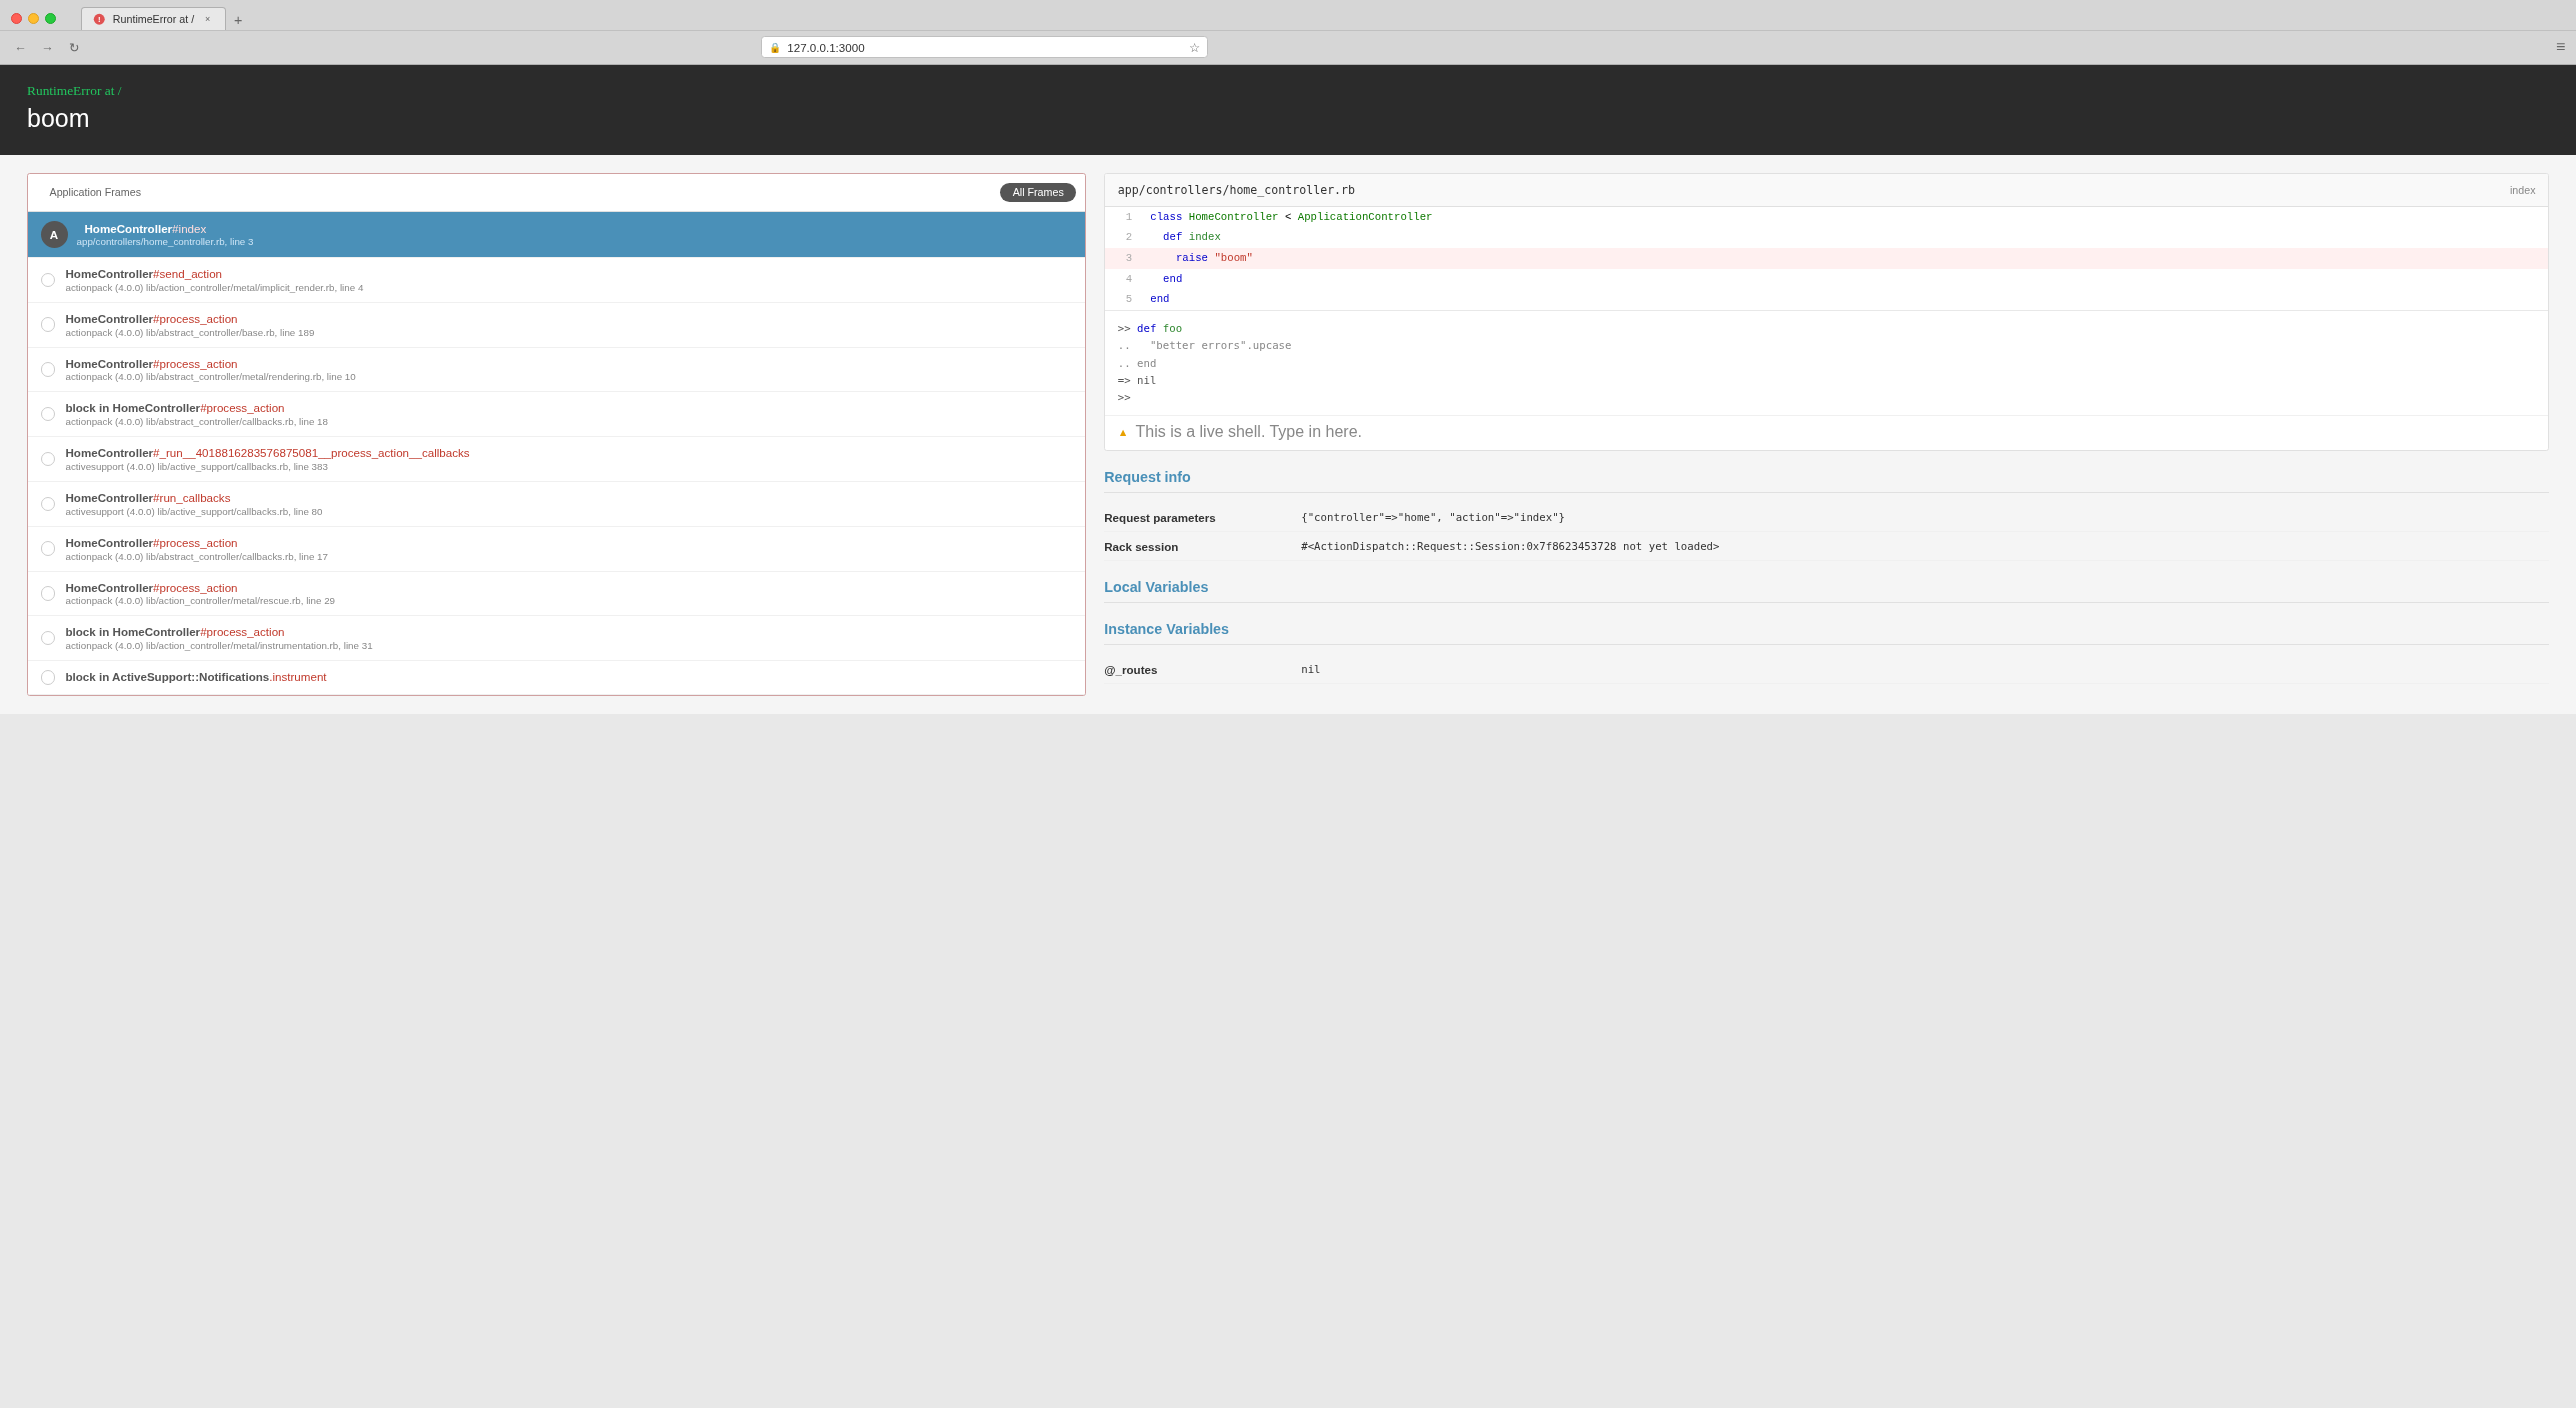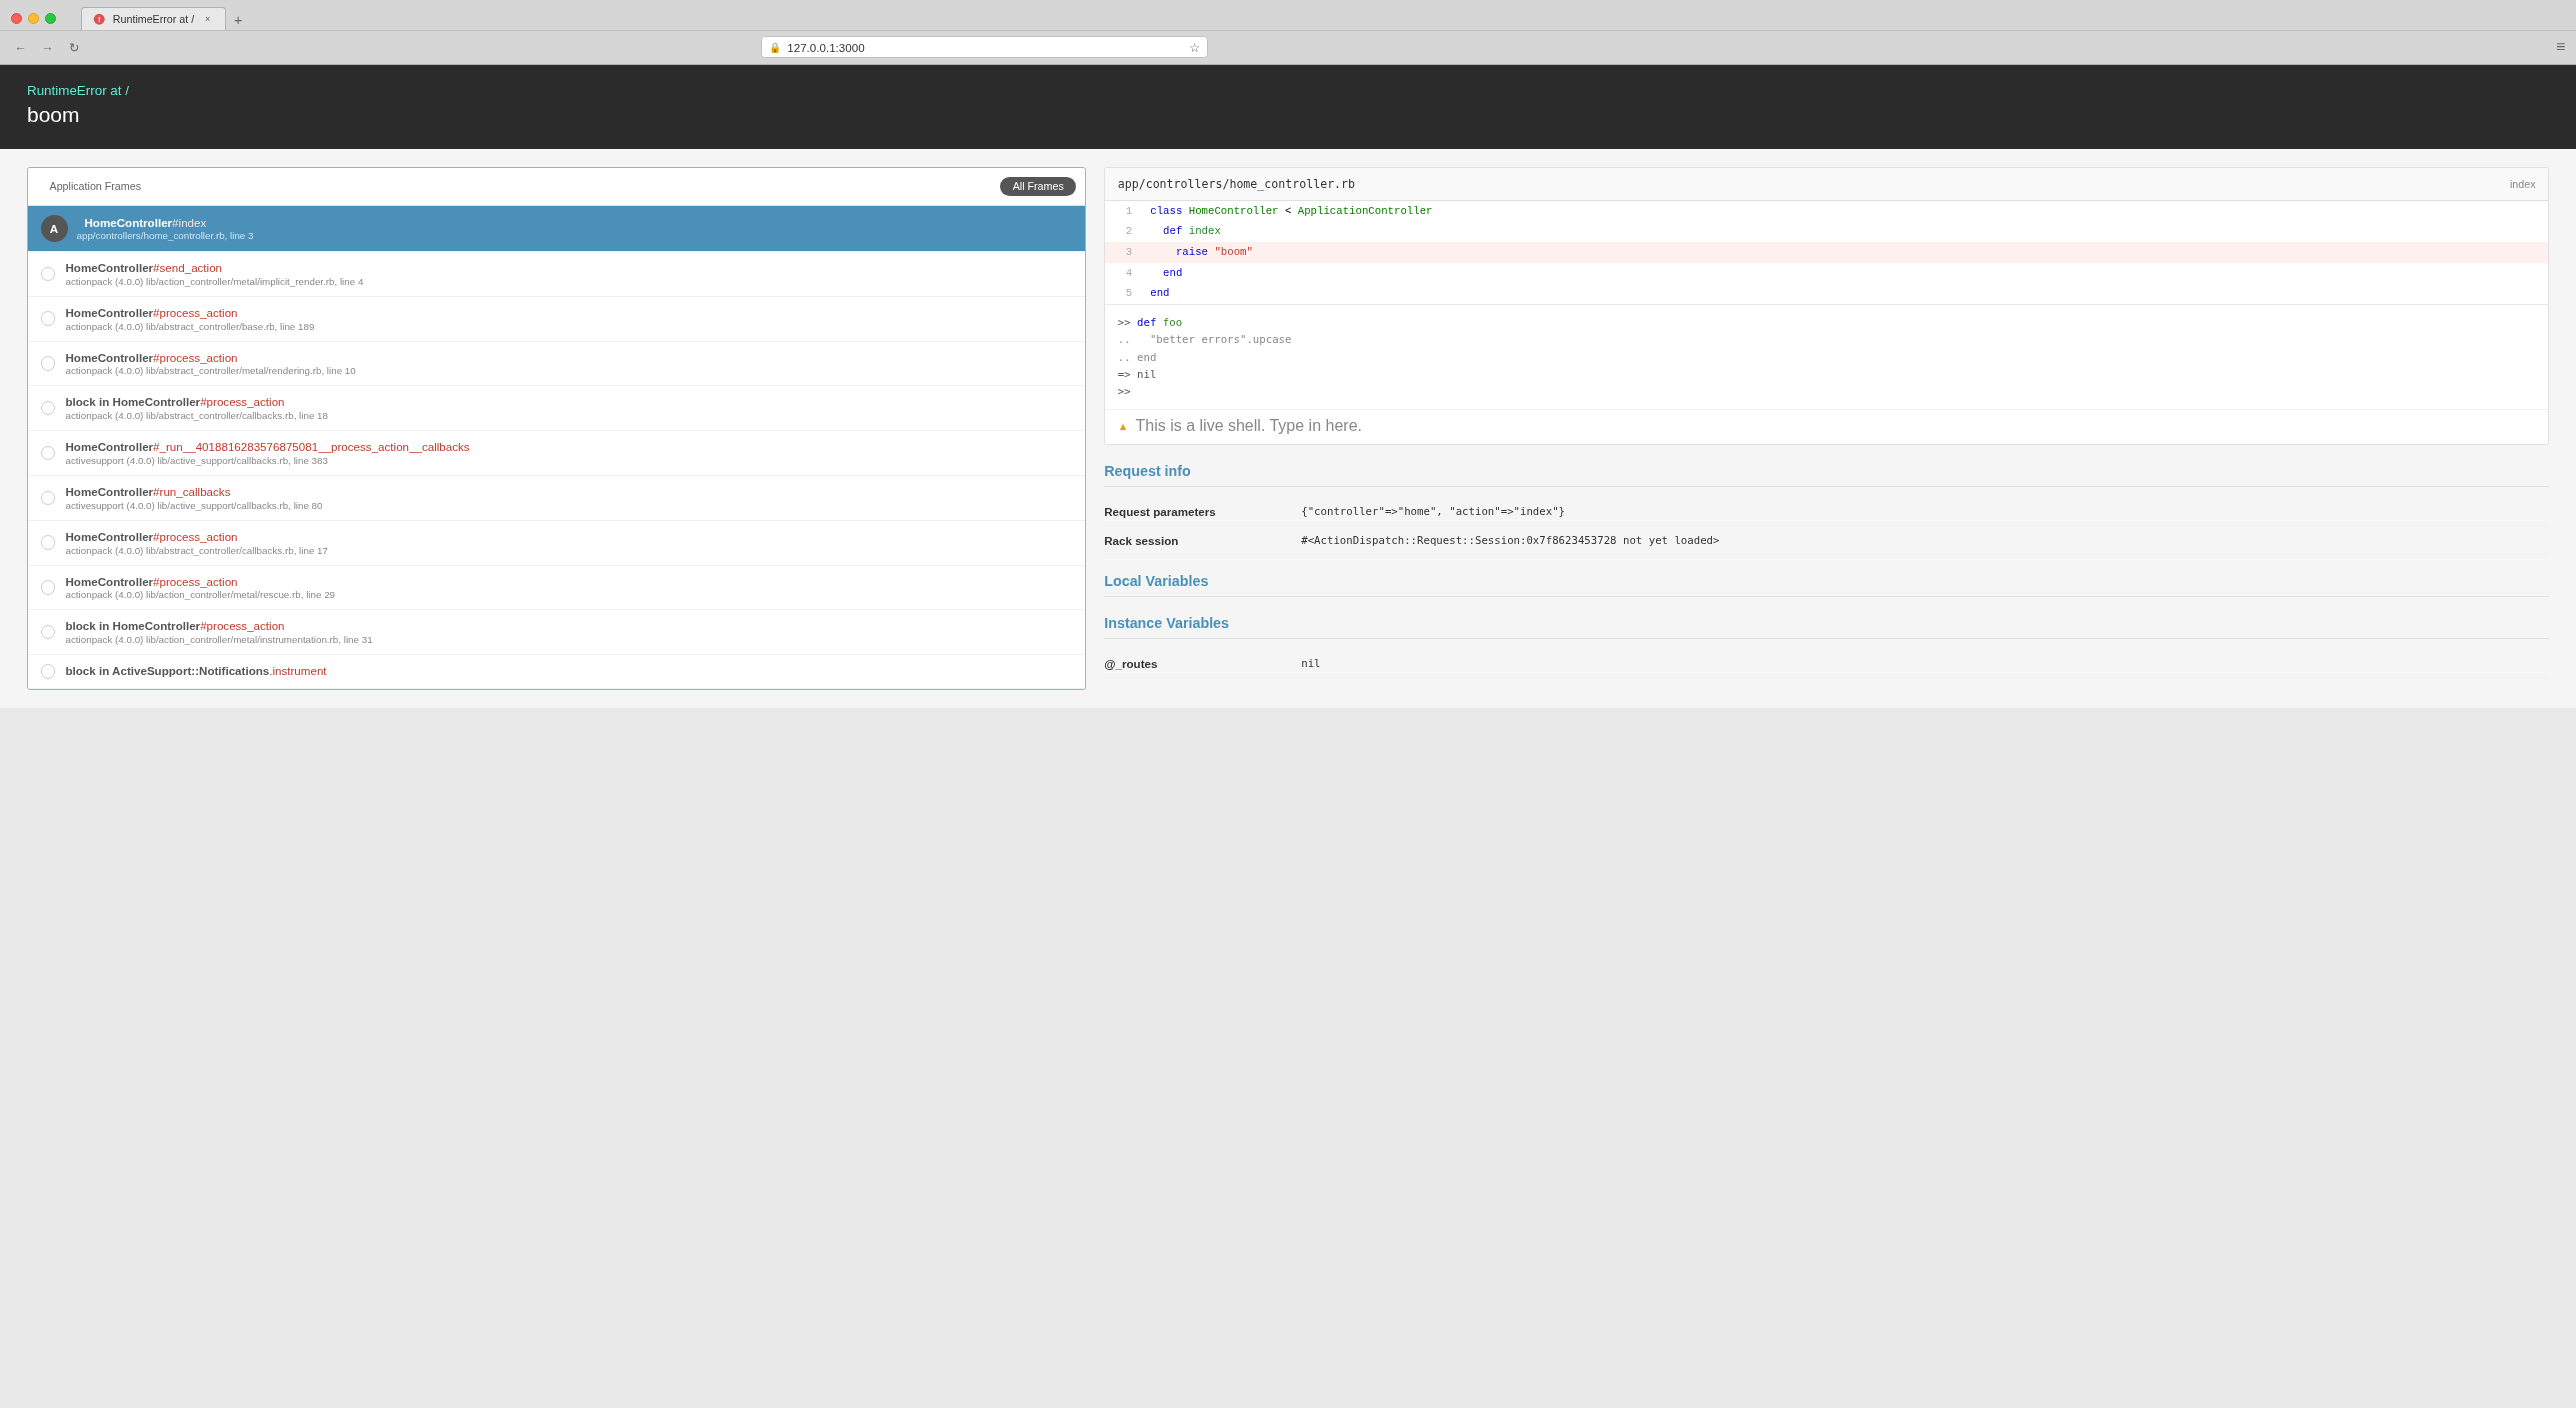--- a/index.html
+++ b/index.html
@@ -23,22 +23,22 @@
     .nav-btn { width: 19.7px; height: 19.7px; border-radius: 50%; background: transparent; border: none; cursor: pointer; color: #666; font-size: 12.5px; display: flex; align-items: center; justify-content: center; }
     .address-bar { flex: 1; background: white; border: 0.9px solid #c0c0c0; border-radius: 3.6px; padding: 2.7px 7.2px; font-size: 11.6px; display: flex; align-items: center; gap: 5.4px; max-width: 536px; margin: 0 auto; }
     .address-bar-icon { color: #888; font-size: 9.8px; }
     .address-text { flex: 1; font-size: 11.6px; color: #333; }
     .star-btn { color: #666; font-size: 12.5px; cursor: pointer; }
     .menu-btn { color: #666; font-size: 16px; cursor: pointer; margin-left: auto; }
 
     
     .error-header { background: #2b2b2b; color: white; padding: 18px 27px 21.5px; }
     .error-type { color: #e05252; font-size: 13.4px; font-weight: normal; }
-    .error-type span { color: #5eead4; }
-    .error-message { font-size: 21px; font-weight: 300; color: white; margin-top: 5.4px; }
+    .error-type span { color: #22c55e; font-family: Liberation Serif, serif; }
+    .error-message { font-size: 25px; font-weight: 300; color: white; margin-top: 5.4px; }
 
     .error-body { padding: 18px 27px; background: #f5f5f5; min-height: 536px; }
     .error-content { display: flex; gap: 18px; }
 
     
     .frames-panel { width: 42%; background: white; border: 0.9px solid #d0a0a0; border-radius: 2.7px; overflow: hidden; }
     .frames-header { display: flex; align-items: center; justify-content: space-between; gap: 1px; padding: 9px; border-bottom: 0.9px solid #e0e0e0; }
     .frames-tab { padding: 3.6px 12.5px; border-radius: 10.7px; font-size: 10.7px; cursor: pointer; }
     .frames-tab.inactive { color: #666; background: transparent; }
     .frames-tab.active { background: #555; color: white; }

